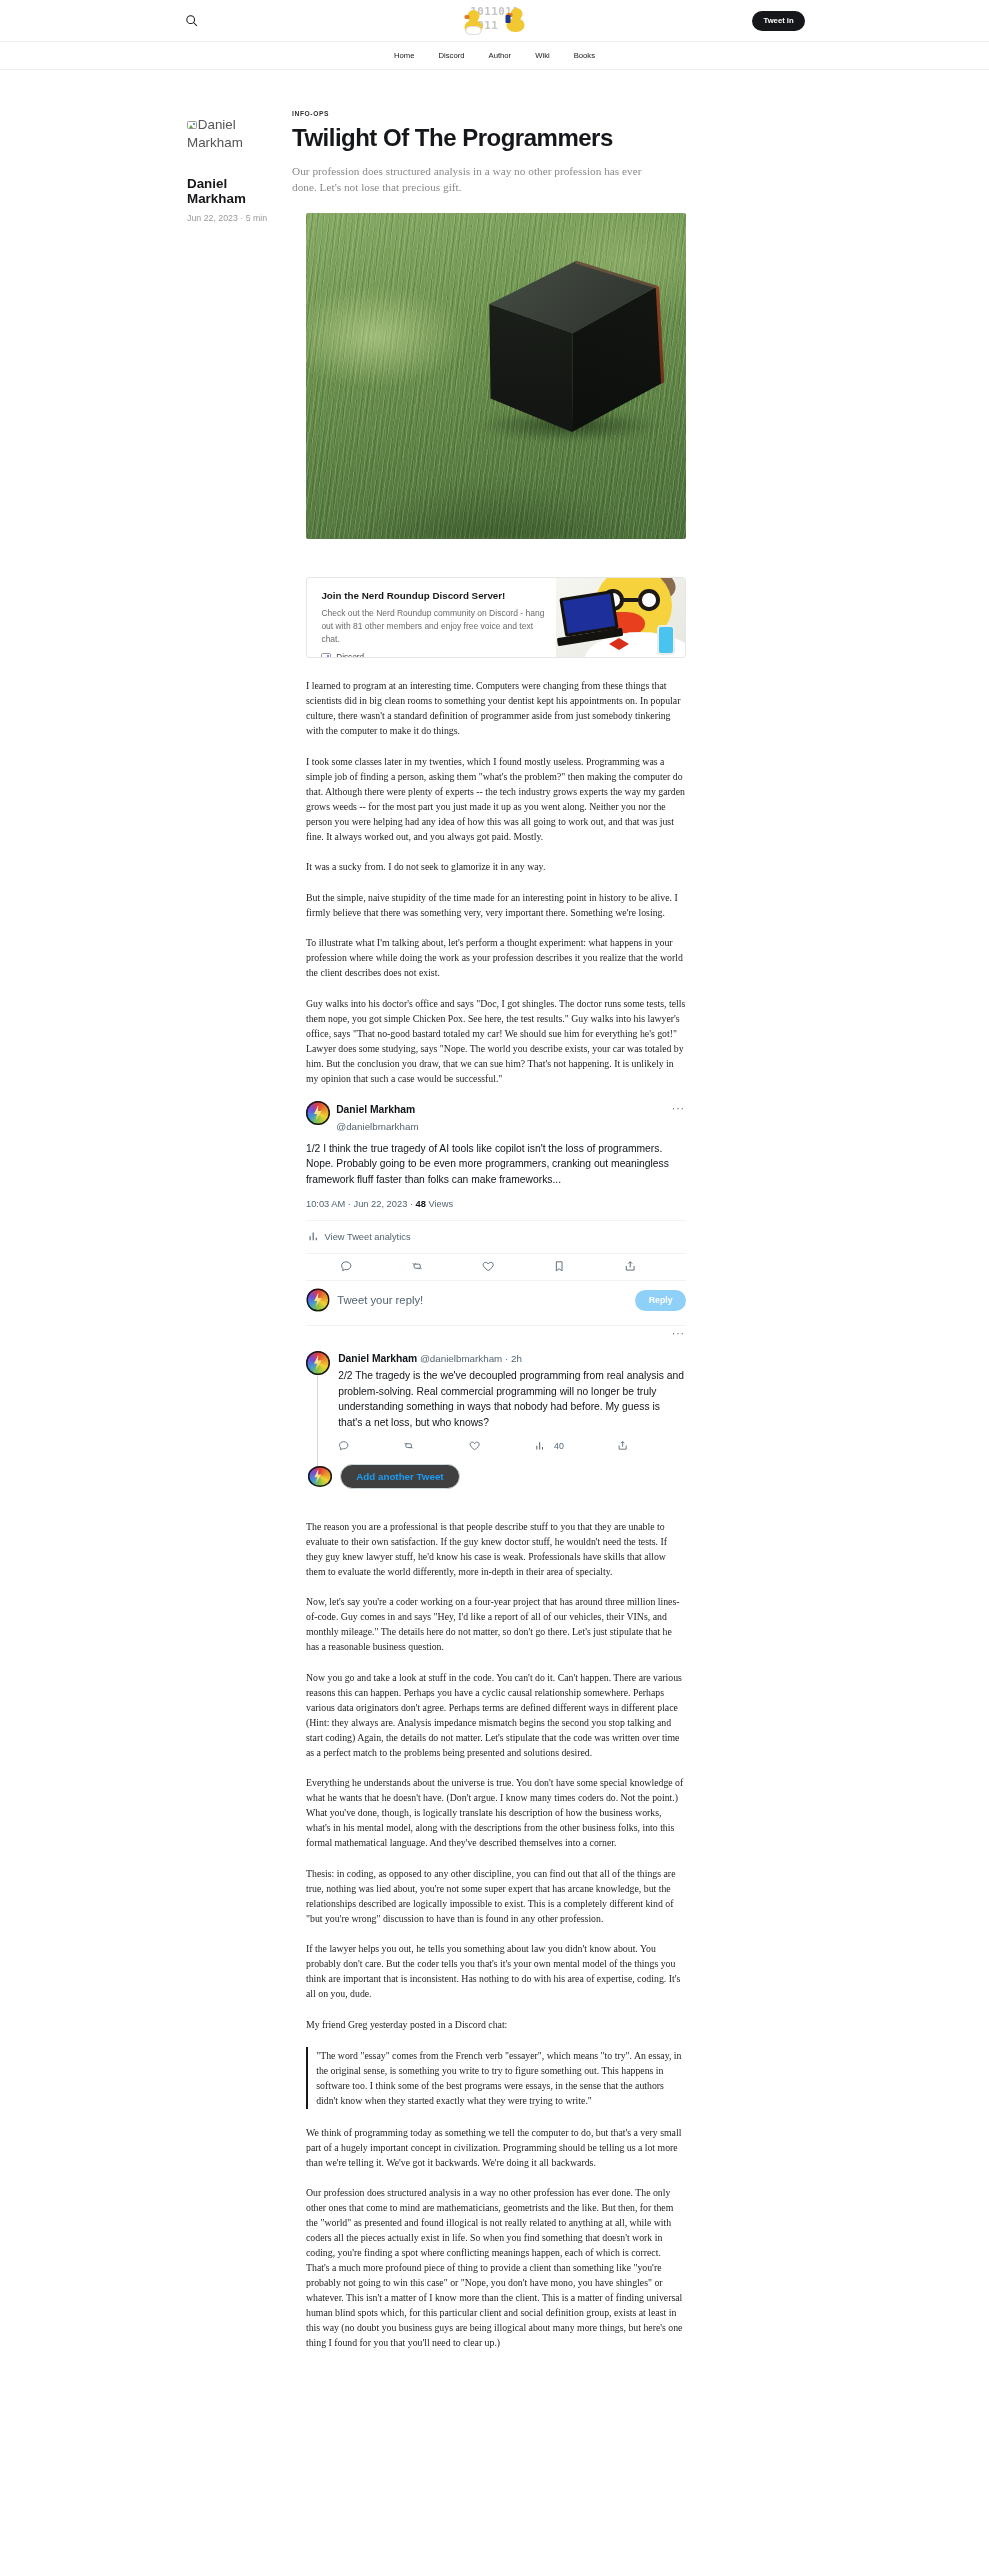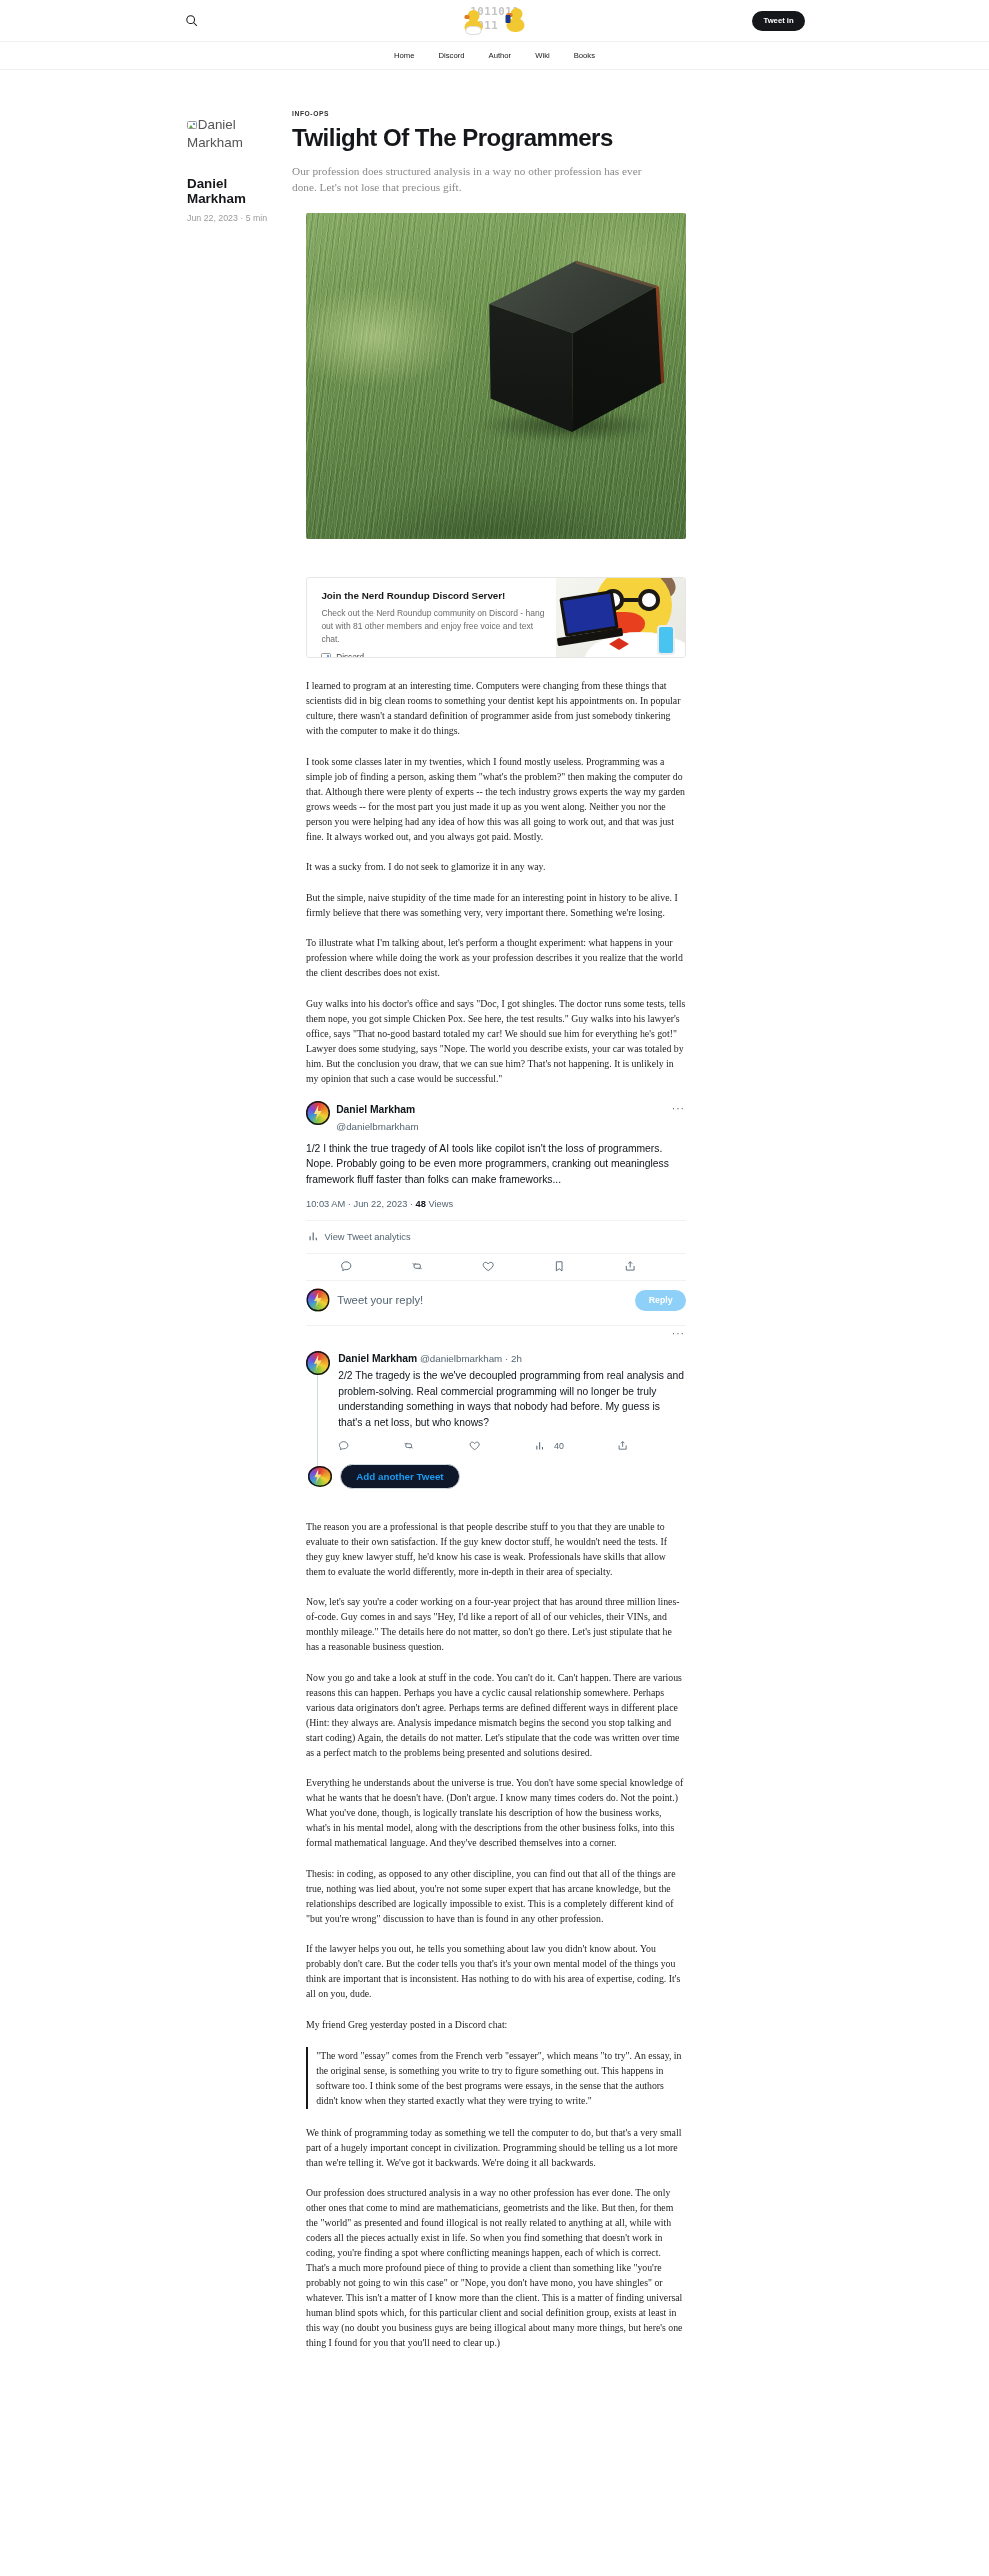--- a/index.html
+++ b/index.html
@@ -125,21 +125,21 @@
   .tweet2 { border-top:0.5px solid #eff3f4; padding-top:25px; display:flex; position:relative; }
   .thread-line { position:absolute; left:11.3px; top:37px; width:1px; bottom:-27px; background:#cfd9de; }
   .t2-content { margin-left:8.2px; flex:1; }
   .t2-namerow { font-size:9.8px; color:#536471; }
   .t2-namerow b { font-size:10.3px; color:#0f1419; }
   .t2-text { font-size:10.3px; line-height:15.5px; margin-top:2.6px; }
   .t2-actions { display:flex; justify-content:space-between; align-items:center; margin-top:7.2px; padding-right:57px; height:17.5px;}
   .t2-views { display:flex; align-items:center; gap:8px; color:#536471; font-size:8.8px;}
   .add-row { display:flex; align-items:center; margin:9.3px 0 30px; }
   .add-ava { width:20.6px; height:20.6px; margin-left:1.5px;}
-  .add-btn { margin-left:8.2px; border:0.5px solid #cfd9de; background:#0f172a; color:#1d9bf0;
+  .add-btn { margin-left:8.2px; border:0.5px solid #cfd9de; background:#404040; color:#1d9bf0;
      font-size:9.8px; font-weight:bold; border-radius:12.4px; padding:5.7px 15.5px; cursor:pointer;}
   .gap-top { margin-top:15.5px; }
 
   svg { display:block; }
 </style>
 </head>
 <body>
 
 <header class="site-header">
   <div class="logo-row">

